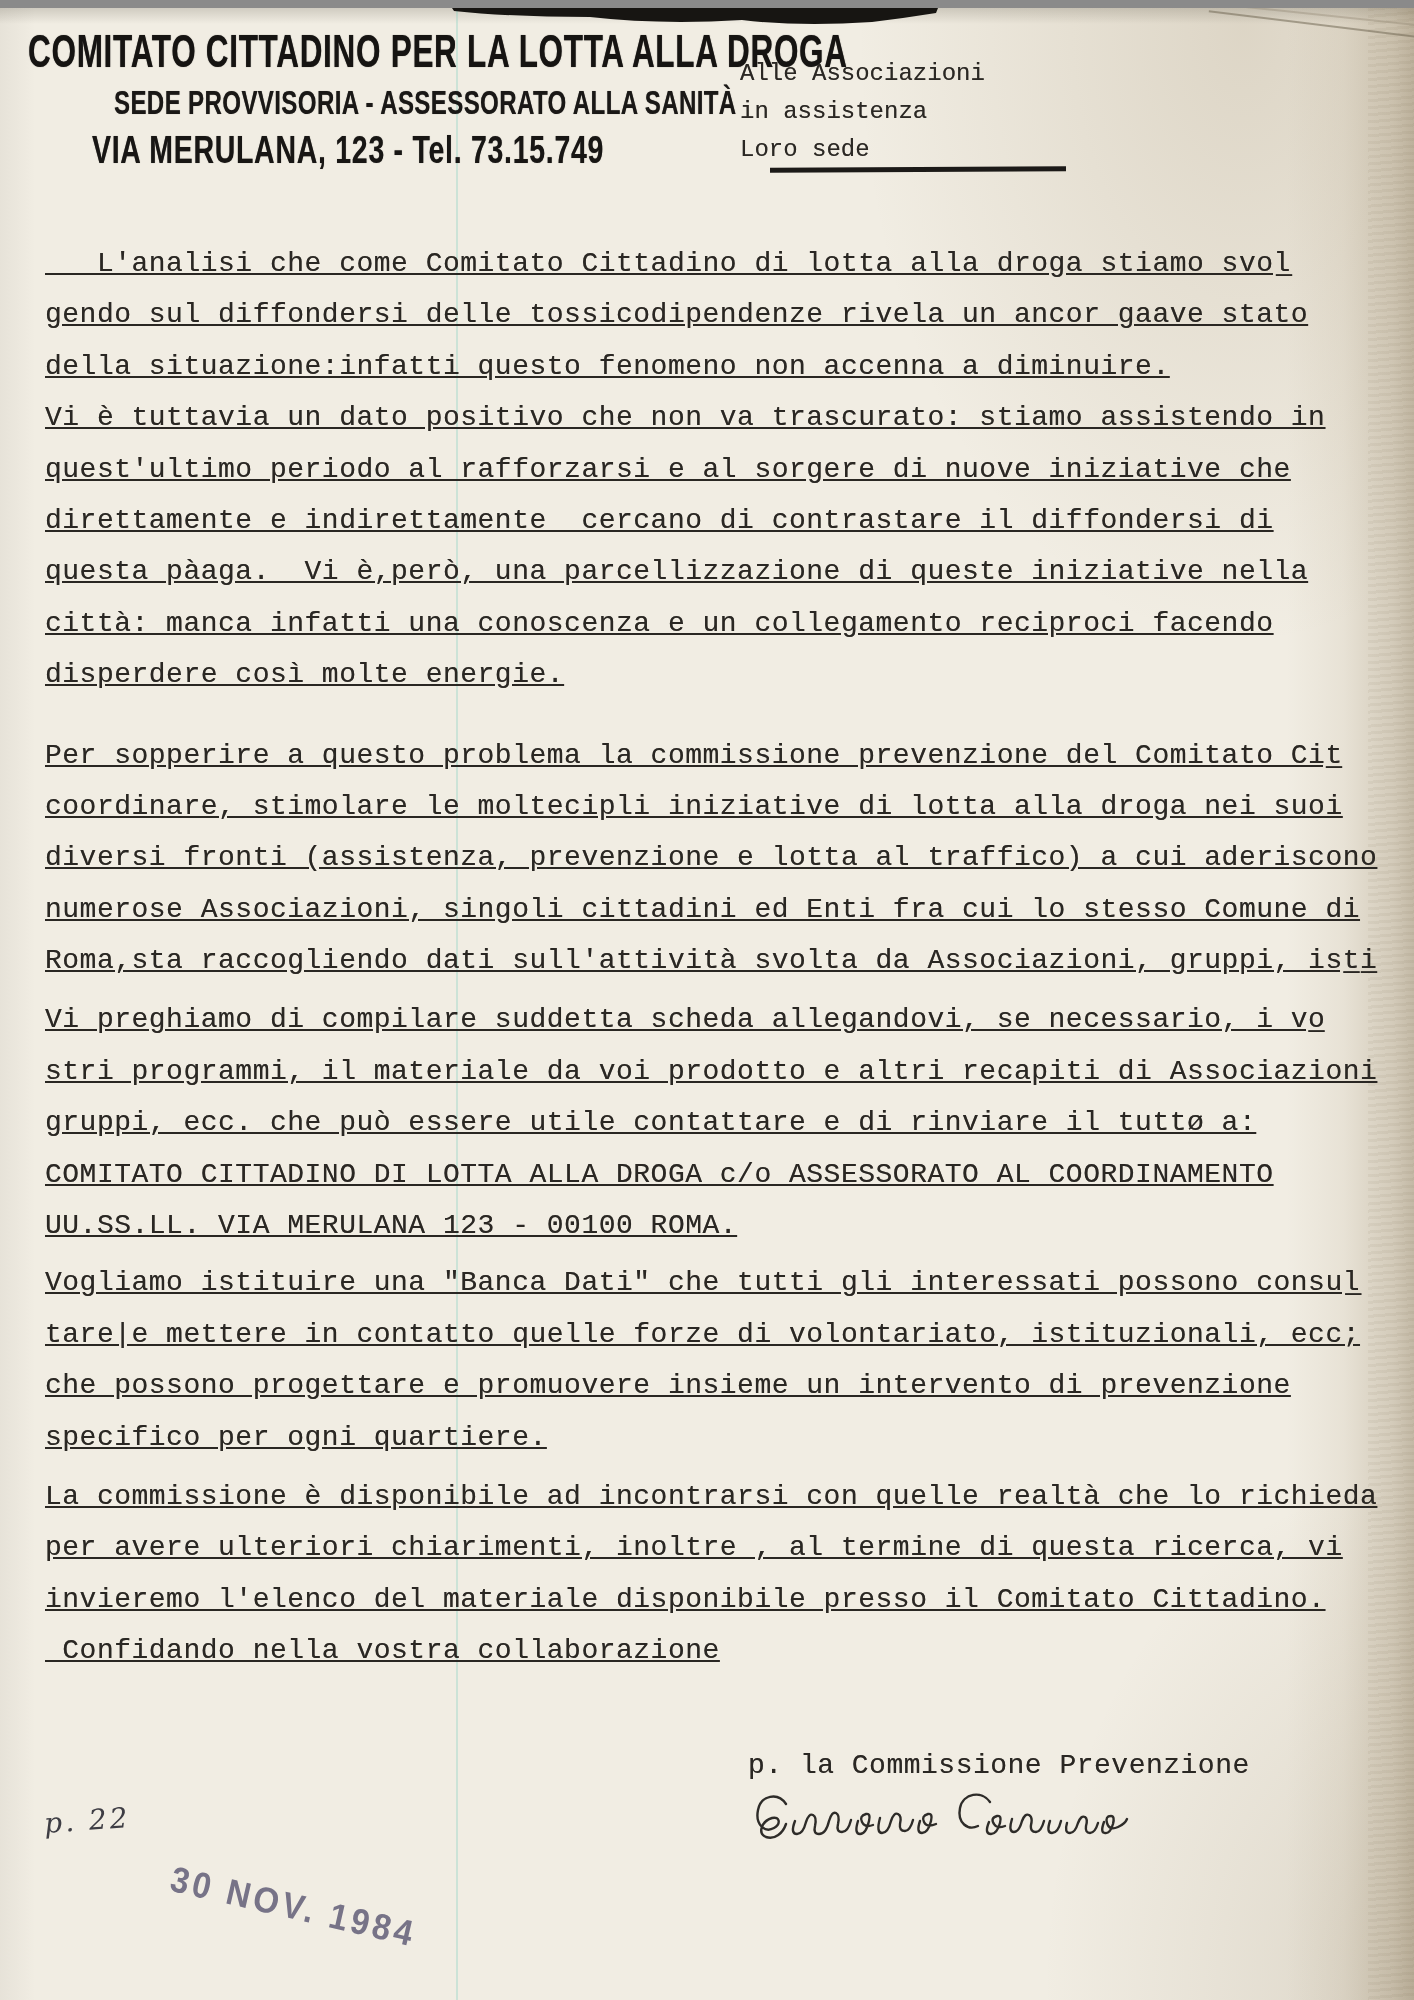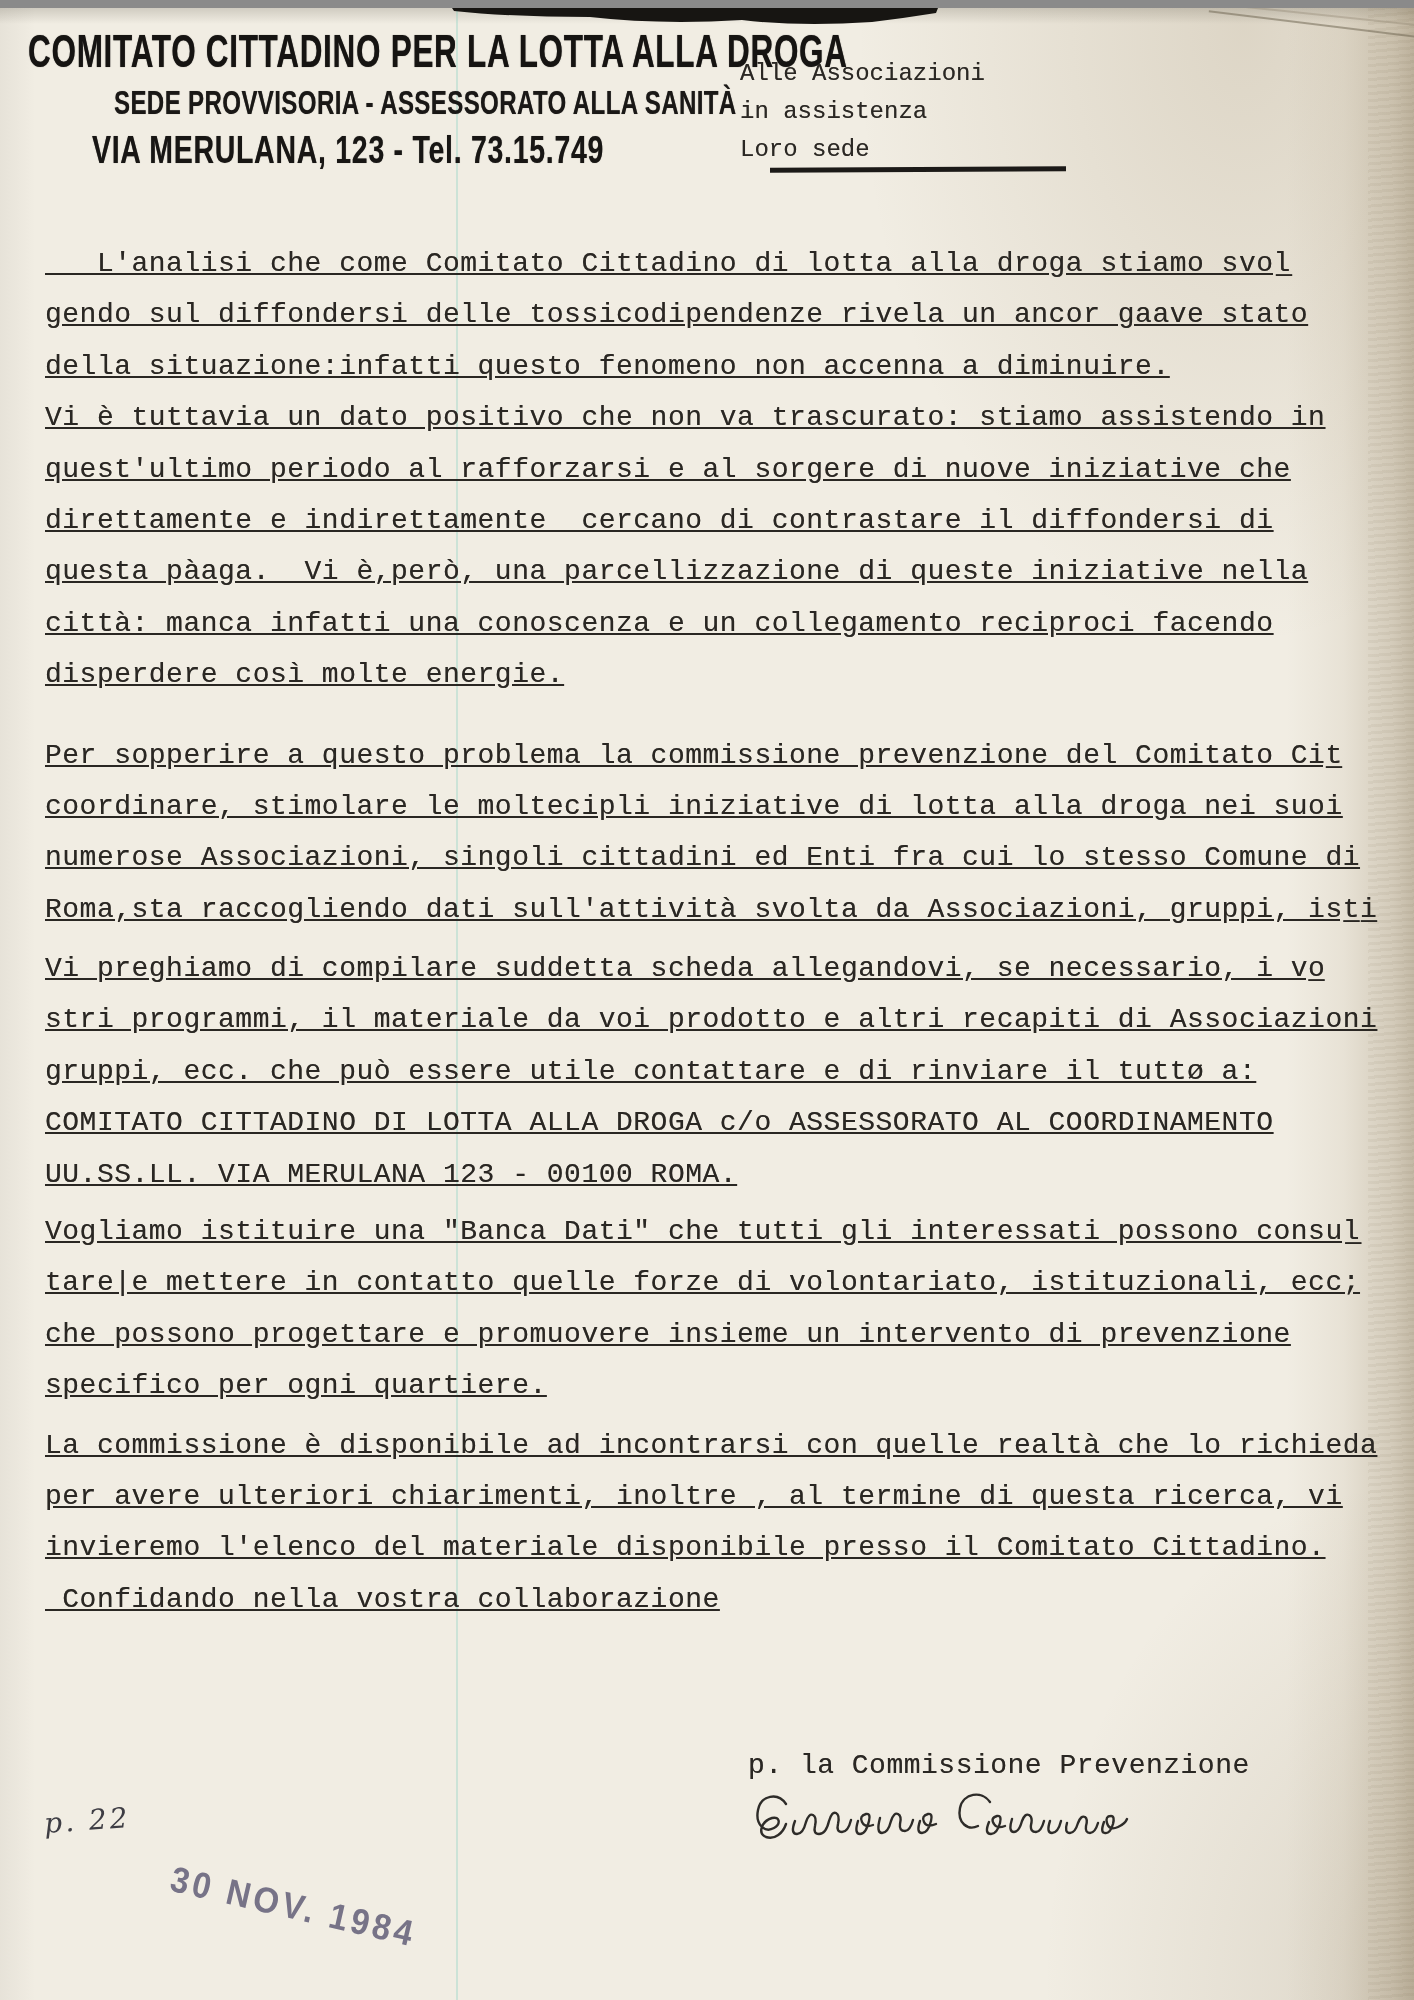--- a/index.html
+++ b/index.html
@@ -114,20 +114,21 @@
       <div class="bline">Vi è tuttavia un dato positivo che non va trascurato: stiamo assistendo in</div>
       <div class="bline">quest'ultimo periodo al rafforzarsi e al sorgere di nuove iniziative che</div>
       <div class="bline">direttamente e indirettamente  cercano di contrastare il diffondersi di</div>
       <div class="bline">questa pàaga.  Vi è,però, una parcellizzazione di queste iniziative nella</div>
       <div class="bline">città: manca infatti una conoscenza e un collegamento reciproci facendo</div>
       <div class="bline">disperdere così molte energie.</div>
     </div>
     <div class="para-2">
       <div class="bline">Per sopperire a questo problema la commissione prevenzione del Comitato Cit̲</div>
       <div class="bline">coordinare, stimolare le moltecipli iniziative di lotta alla droga nei suoi</div>
+      <div class="bline">diversi fronti (assistenza, prevenzione e lotta al traffico) a cui aderiscono</div>
       <div class="bline">numerose Associazioni, singoli cittadini ed Enti fra cui lo stesso Comune di</div>
       <div class="bline">Roma,sta raccogliendo dati sull'attività svolta da Associazioni, gruppi, ist̲i̲</div>
     </div>
     <div class="para-3">
       <div class="bline">Vi preghiamo di compilare suddetta scheda allegandovi, se necessario, i vo̲</div>
       <div class="bline">stri programmi, il materiale da voi prodotto e altri recapiti di Associazioni</div>
       <div class="bline">gruppi, ecc. che può essere utile contattare e di rinviare il tuttø a:</div>
       <div class="bline">COMITATO CITTADINO DI LOTTA ALLA DROGA c/o ASSESSORATO AL COORDINAMENTO</div>
       <div class="bline">UU.SS.LL. VIA MERULANA 123 - 00100 ROMA.</div>
     </div>

